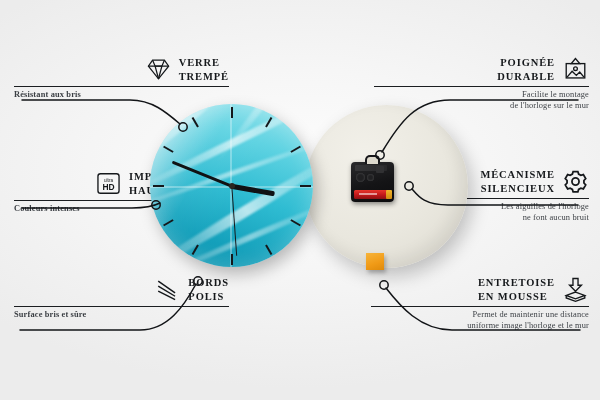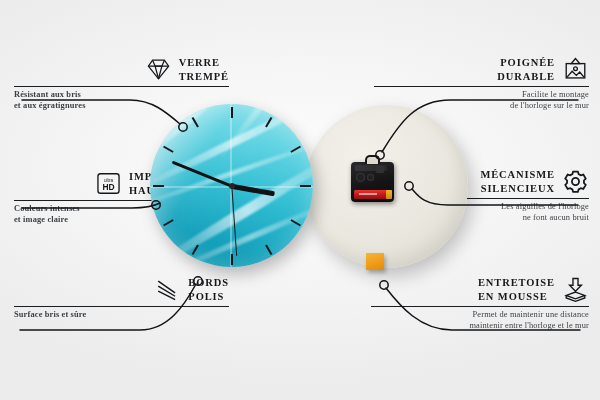--- a/index.html
+++ b/index.html
@@ -252,38 +252,36 @@
           <path d="M12 12 H20"></path>
         </g>
       </svg>
       <div>
         <div class="ttl">VERRE</div>
         <div class="ttl">TREMPÉ</div>
       </div>
     </div>
     <div class="rule"></div>
     <div class="sub">Résistant aux bris</div>
-    <div class="sub" style="margin-top:0">et aux égratignures</div>
   </div>
 
   <div class="callout left" id="c-impr">
     <div class="row">
       <svg class="ico" viewBox="0 0 32 32">
         <rect x="3.5" y="4.5" width="25" height="23" rx="3" fill="none" stroke="#15181b" stroke-width="1.6"></rect>
         <text x="16" y="14" font-family="Liberation Sans, sans-serif" font-size="5.5" text-anchor="middle" fill="#15181b">ultra</text>
         <text x="16" y="23.5" font-family="Liberation Sans, sans-serif" font-size="10" font-weight="bold" text-anchor="middle" fill="#15181b">HD</text>
       </svg>
       <div>
         <div class="ttl">IMPRESSION DE</div>
         <div class="ttl">HAUTE QUALITÉ</div>
       </div>
     </div>
     <div class="rule"></div>
     <div class="sub">Couleurs intenses</div>
-    <div class="sub" style="margin-top:0">et image claire</div>
   </div>
 
   <div class="callout left" id="c-bords">
     <div class="row">
       <svg class="ico" viewBox="0 0 32 32">
         <g stroke="#15181b" stroke-width="1.7" fill="none">
           <path d="M5 6 L25 20"></path>
             <path d="M5 12 L25 24"></path>
             <path d="M5 18 L25 28"></path>
         </g>
@@ -344,16 +342,16 @@
       <svg class="ico" viewBox="0 0 32 32">
         <g fill="none" stroke="#15181b" stroke-width="1.6">
           <path d="M13 3 h6 v8 h4 l-7 7 -7-7 h4 z"></path>
           <path d="M16 19 L27 23 L16 27 L5 23 Z"></path>
           <path d="M5 23 v3 l11 4 11-4 v-3"></path>
         </g>
       </svg>
     </div>
     <div class="rule"></div>
     <div class="sub">Permet de maintenir une distance</div>
-    <div class="sub" style="margin-top:0">maintenir entre l'horloge et le mur</div>
+    <div class="sub" style="margin-top:0">uniforme image l'horloge et le mur</div>
   </div>
 
 </div>
 
 </body></html>

